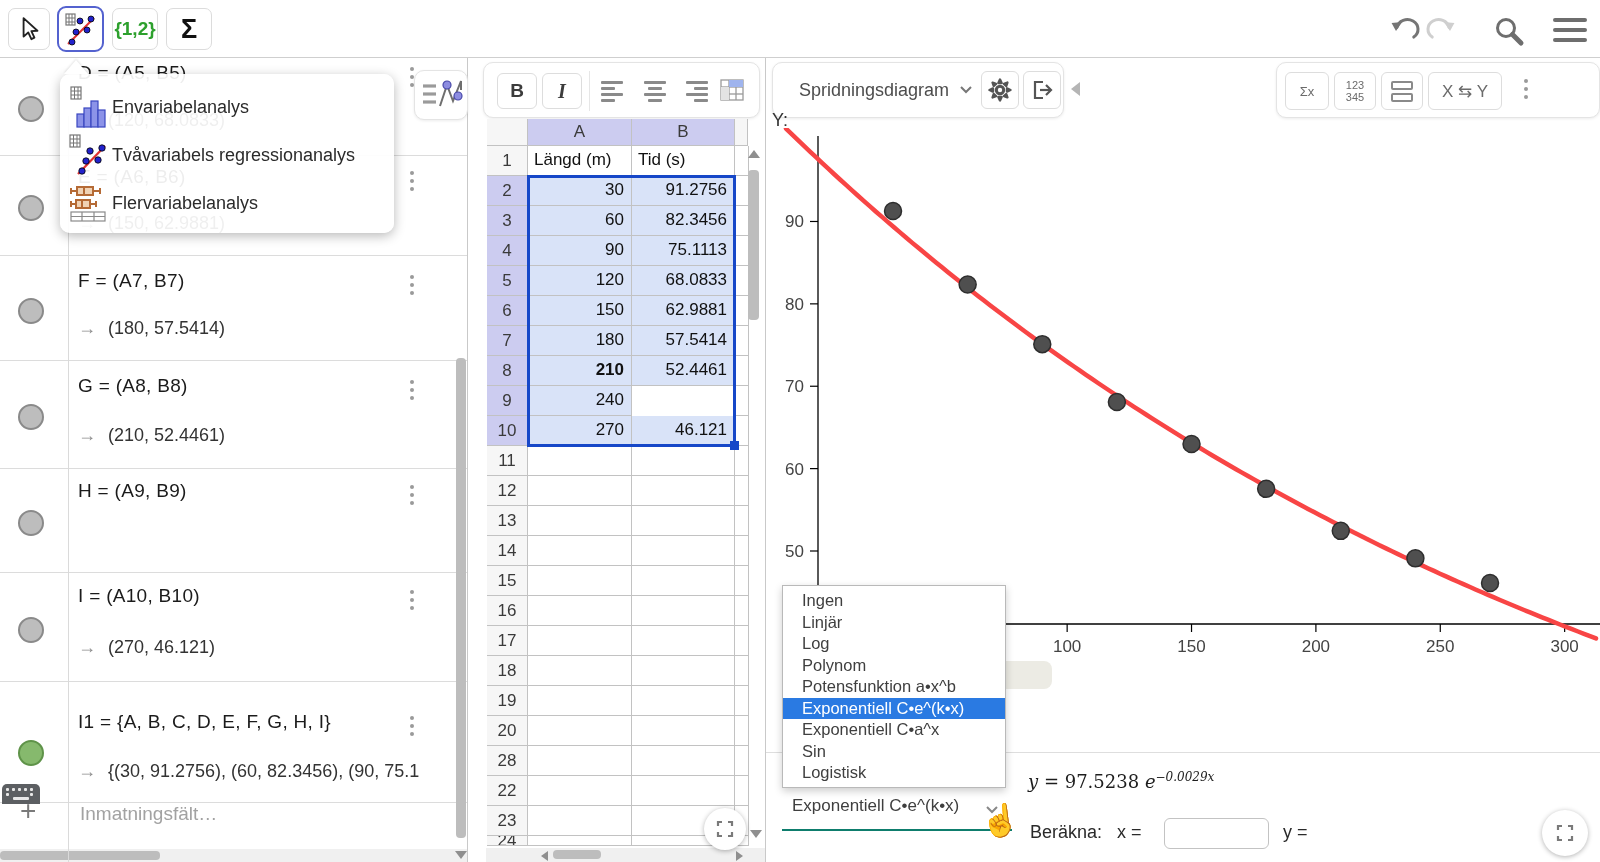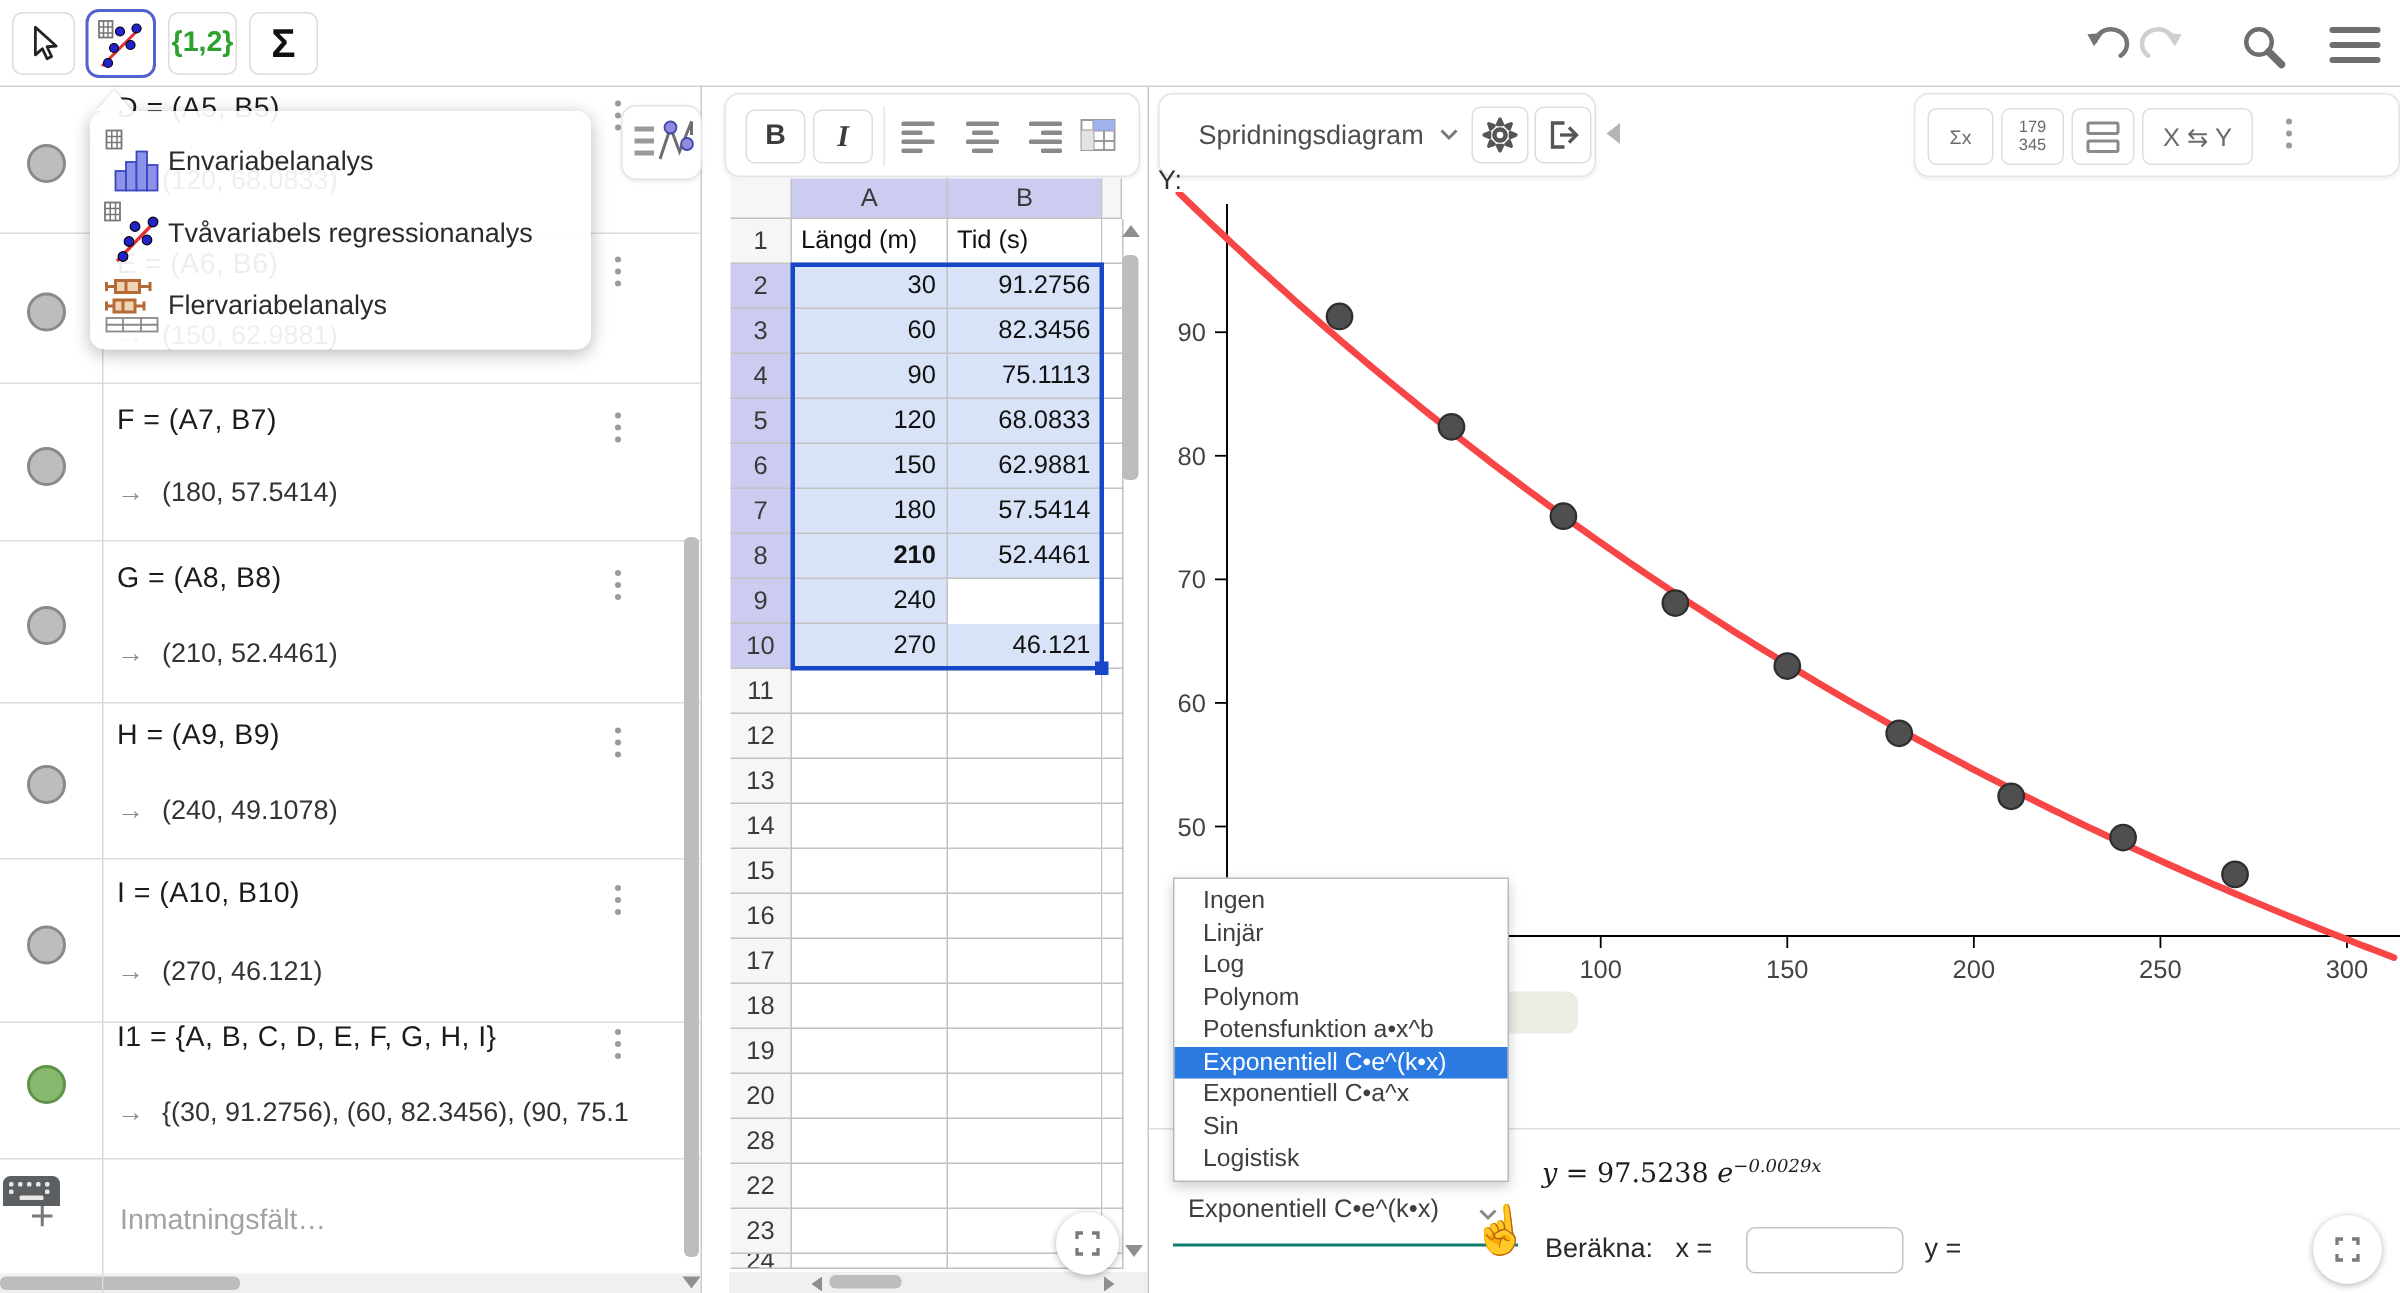--- a/index.html
+++ b/index.html
@@ -235,38 +235,37 @@
           <div class="alg-val" style="top: 64px;"><span class="arr">→</span><span>(210, 52.4461)</span></div>
           <div class="kebab" style="left: 405px; top: 18px;">
             <i></i>
             <i></i>
             <i></i>
           </div>
         </div>
         <div class="alg-row" style="top: 411px; height: 104px;">
           <span class="alg-circle" style="top: 41px;"></span>
           <div class="alg-def" style="top: 11px;">H = (A9, B9)</div>
-          <div class="alg-val" style="top: 61px;"><span class="arr">→</span><span>(240, 49.1078)</span></div>
           <div class="kebab" style="left: 405px; top: 15px;">
             <i></i>
             <i></i>
             <i></i>
           </div>
         </div>
         <div class="alg-row" style="top: 515px; height: 109px;">
           <span class="alg-circle" style="top: 43.5px;"></span>
           <div class="alg-def" style="top: 12px;">I = (A10, B10)</div>
           <div class="alg-val" style="top: 64px;"><span class="arr">→</span><span>(270, 46.121)</span></div>
           <div class="kebab" style="left: 405px; top: 16px;">
             <i></i>
             <i></i>
             <i></i>
           </div>
         </div>
-        <div class="alg-row" style="top: 610px; height: 105px;">
+        <div class="alg-row" style="top: 640px; height: 105px;">
           <span class="alg-circle green" style="top: 41.5px;"></span>
           <div class="alg-def" style="top: 13px;">I1 = {A, B, C, D, E, F, G, H, I}</div>
           <div class="alg-val" style="top: 63px;"><span class="arr">→</span><span>{(30, 91.2756), (60, 82.3456), (90, 75.1</span></div>
           <div class="kebab" style="left: 405px; top: 17px;">
             <i></i>
             <i></i>
             <i></i>
           </div>
         </div>
       </div>
@@ -554,21 +553,21 @@
           <polyline points="16,7 21,12 16,17" fill="none" stroke="#555" stroke-width="2.2"></polyline>
         </svg>
       </div>
     </div>
 
     <div id="stats-toolbar-card" class="card">
       <div id="sumx-btn" class="statbtn">
           <span>Σx</span>
         </div>
       <div id="dec-btn" class="statbtn">
-        <span><span>179</span><br><span>345</span></span>
+        <span><span>123</span><br><span>345</span></span>
       </div>
       <div id="layout-btn" class="statbtn">
           <i></i>
           <i></i>
         </div>
       <div id="swap-btn" class="statbtn">
           <span>X ⇆ Y</span>
         </div>
       <div class="kebab" id="stats-kebab">
           <i></i>

